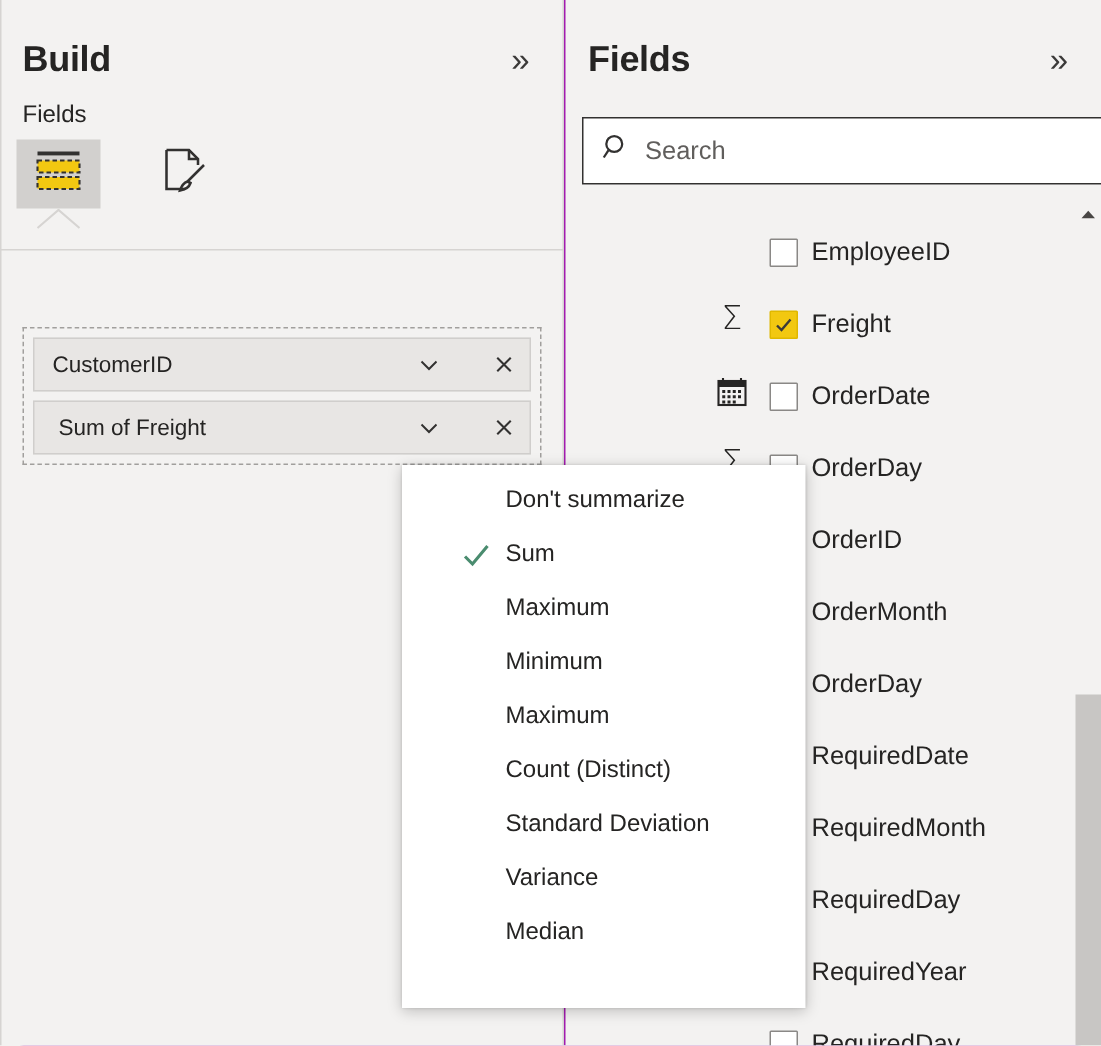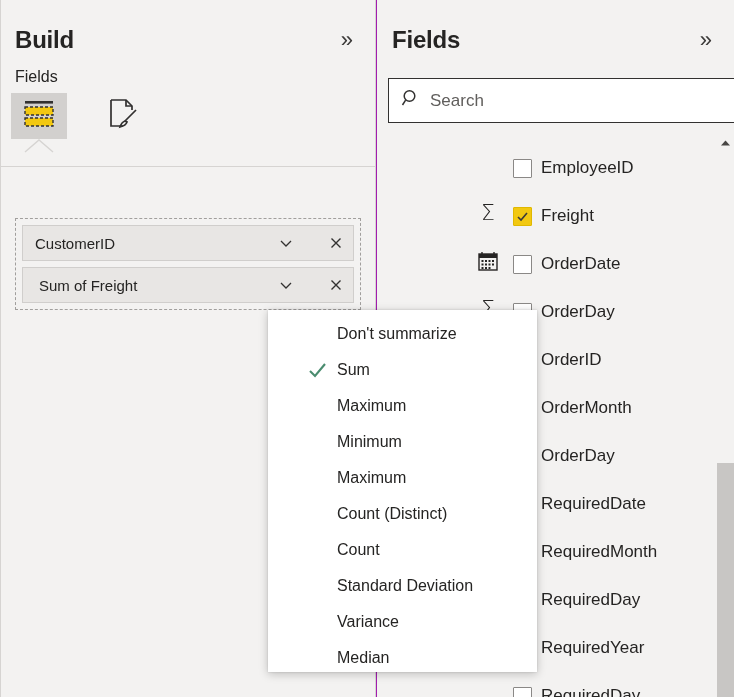--- a/index.html
+++ b/index.html
@@ -458,23 +458,20 @@
       <div class="agg-item">
         <span class="agg-text">Minimum</span>
       </div>
       <div class="agg-item">
         <span class="agg-text">Maximum</span>
       </div>
       <div class="agg-item">
         <span class="agg-text">Count (Distinct)</span>
       </div>
       <div class="agg-item">
-        <span class="agg-text">Count</span>
-      </div>
-      <div class="agg-item">
         <span class="agg-text">Standard Deviation</span>
       </div>
       <div class="agg-item">
         <span class="agg-text">Variance</span>
       </div>
       <div class="agg-item">
         <span class="agg-text">Median</span>
       </div>
     </div>
 

